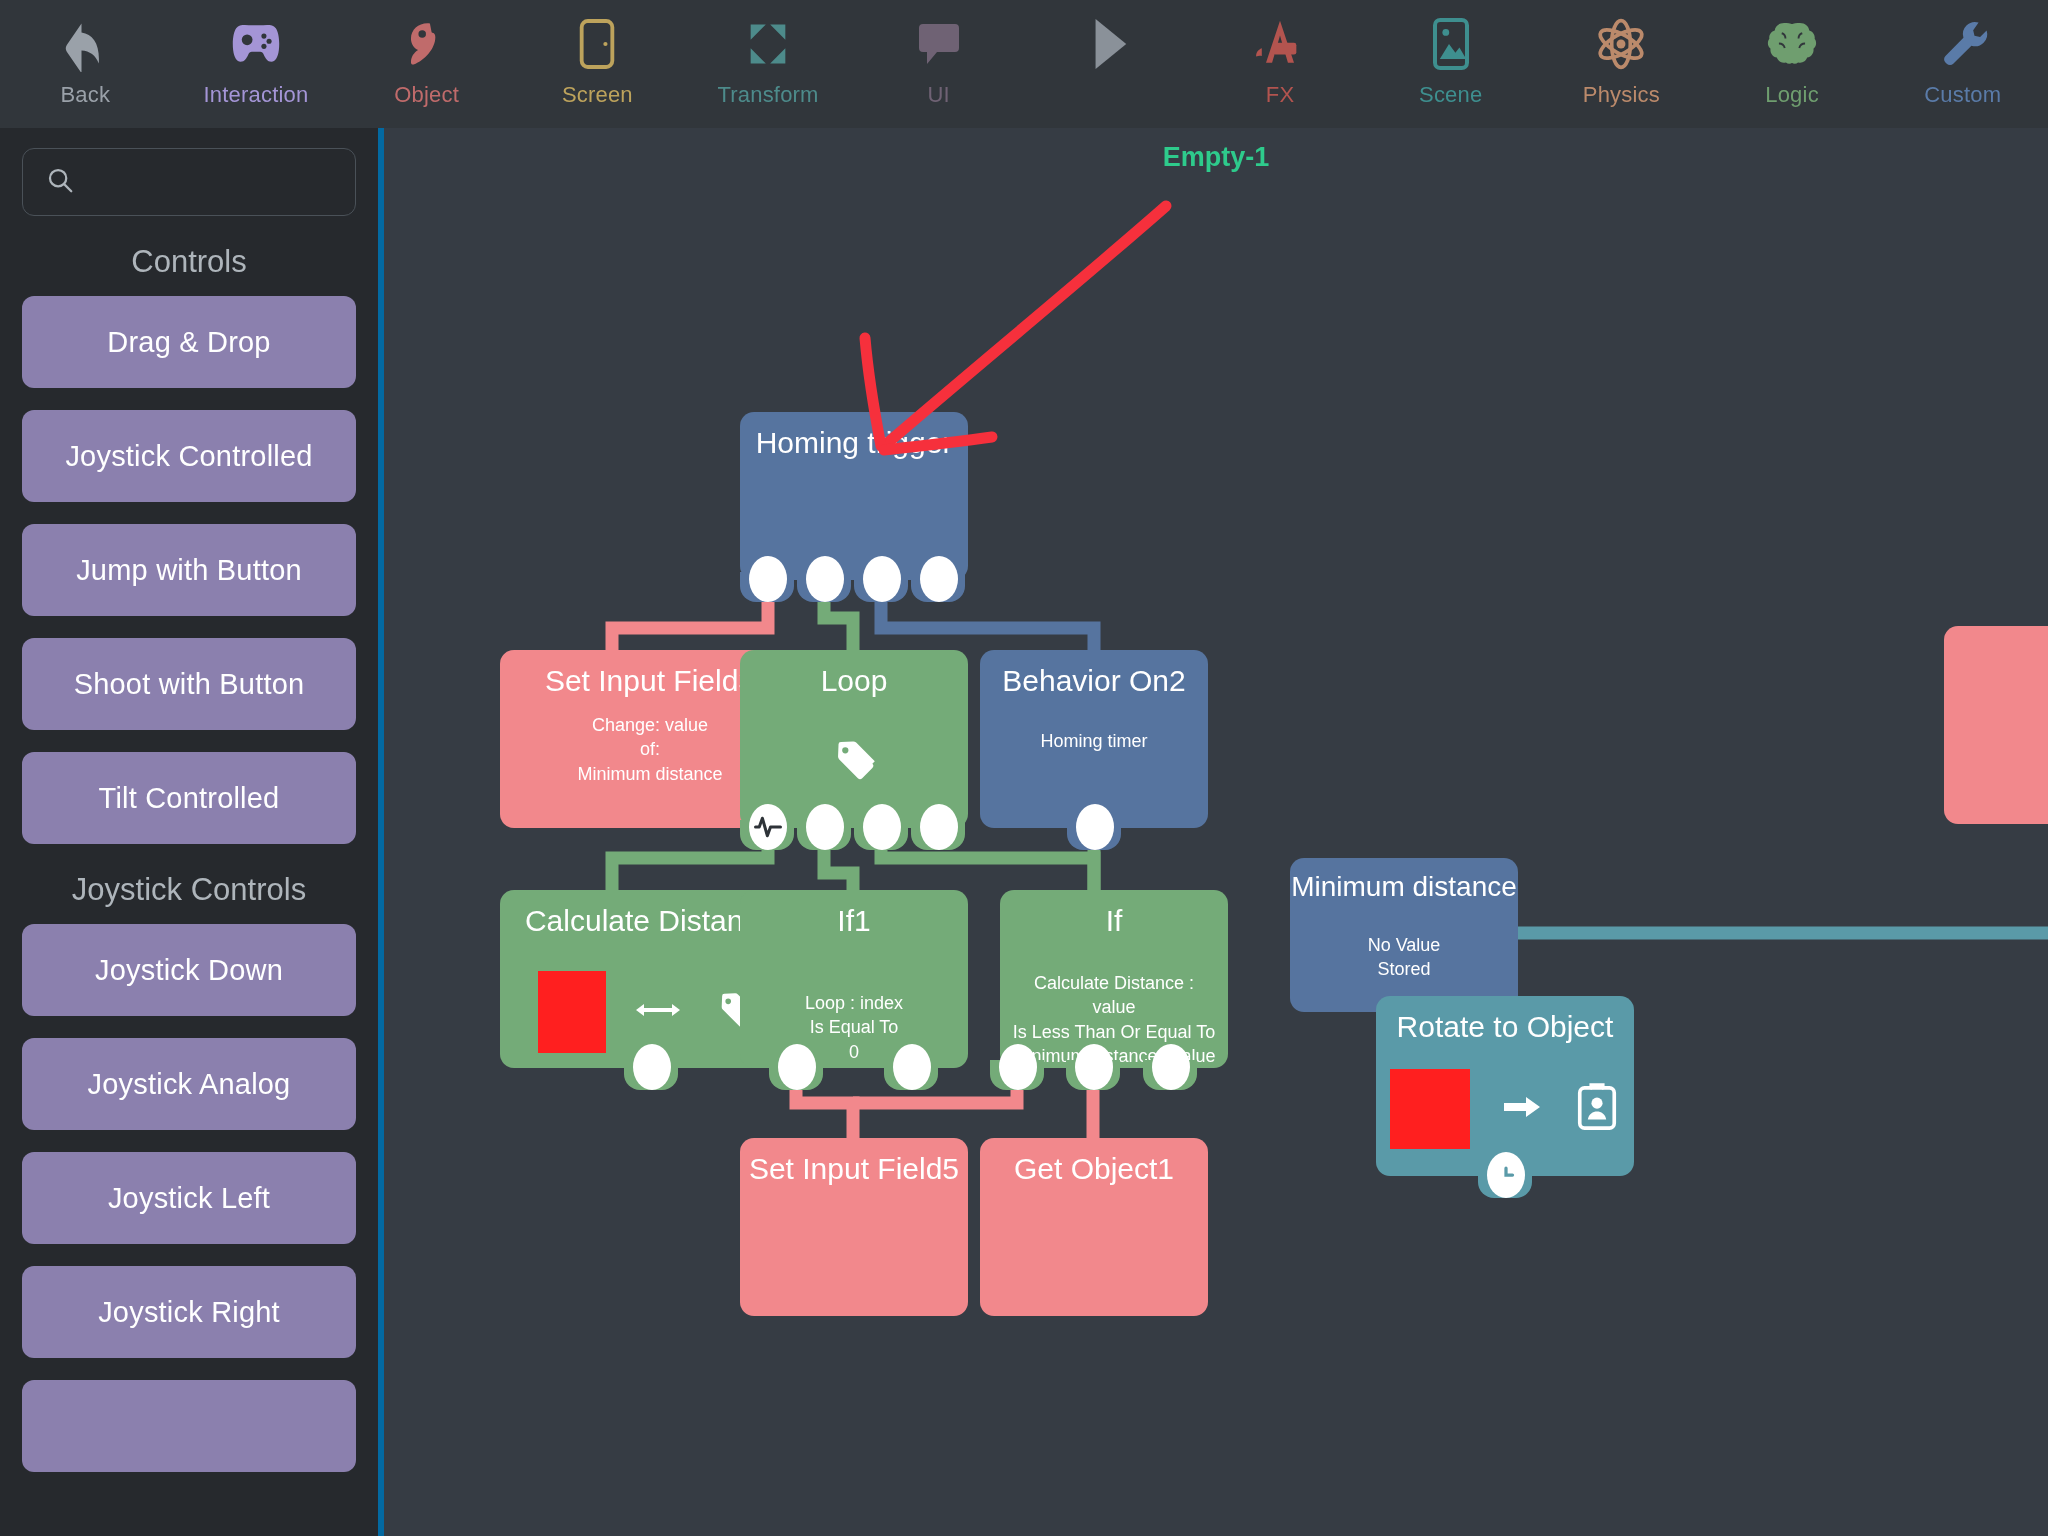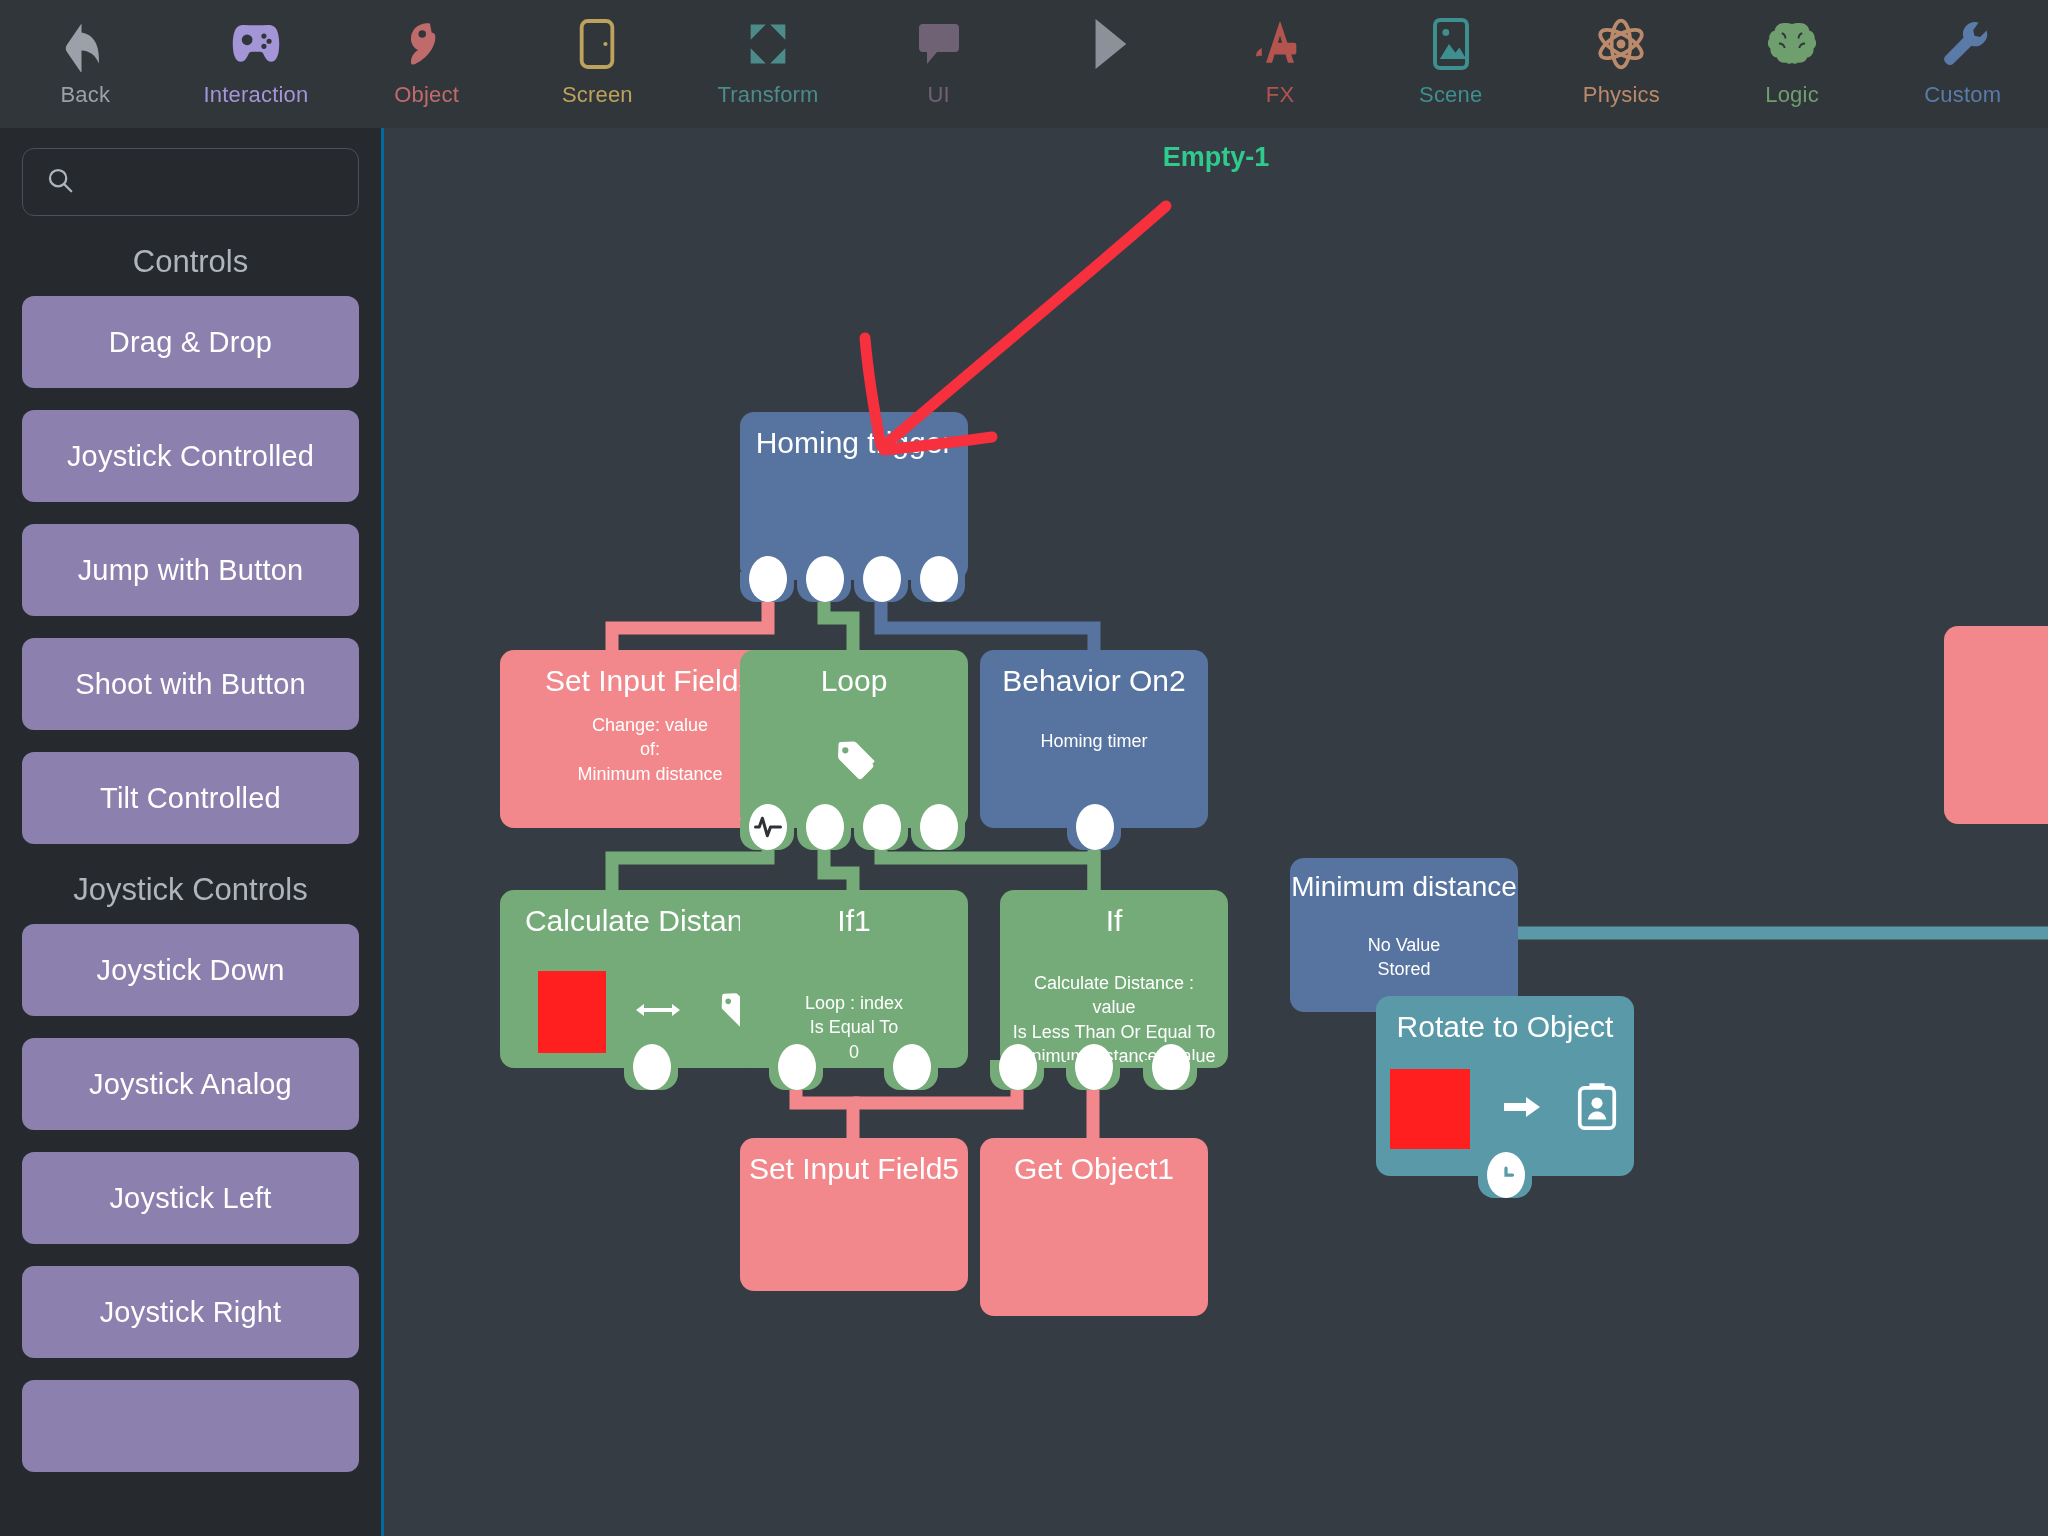--- a/index.html
+++ b/index.html
@@ -33,21 +33,21 @@
     margin-top: 6px; white-space: nowrap;
   }
 
   
   #sidebar {
     position: absolute; left: 0; top: 128px;
     width: 384px; height: 1408px;
     background: #26292d;
     overflow: hidden;
     z-index: 30;
-    border-right: 3px solid #0369a1;
+    border-right: 6px solid #0369a1;
   }
   #search-wrap {
     margin: 20px 22px 0 22px; height: 68px;
     border: 1.5px solid #4a5158; border-radius: 12px;
     background: #26292d;
     display: flex; align-items: center; padding: 0 22px;
   }
   #search-input {
     flex: 1; background: transparent; border: none; outline: none;
     color: #d8dde2; font-size: 24px; font-family: "Liberation Sans", sans-serif;
@@ -425,21 +425,21 @@
 Is Less Than Or Equal To
 Minimum distance : value</div>
     </div>
     <div class="port-pad green" style="left:606px; top:932px;"></div>
     <div class="port-pad green" style="left:682px; top:932px;"></div>
     <div class="port-pad green" style="left:759px; top:932px;"></div>
     <div class="port" style="left:615px; top:916px;"></div>
     <div class="port" style="left:691px; top:916px;"></div>
     <div class="port" style="left:768px; top:916px;"></div>
 
-    <div class="node red" style="left:356px; top:1010px; width:228px; height:153px;">
+    <div class="node red" style="left:356px; top:1010px; width:228px; height:178px;">
       <div class="node-title">Set Input Field5</div>
     </div>
 
     <div class="node red" style="left:596px; top:1010px; width:228px; height:178px;">
       <div class="node-title">Get Object1</div>
     </div>
 
     <div class="node teal" style="left:992px; top:868px; width:258px; height:180px;">
       <div class="node-title" style="text-align:center;">Rotate to Object</div>
       <div class="glyph-row" style="gap:34px; margin-top:26px;">

